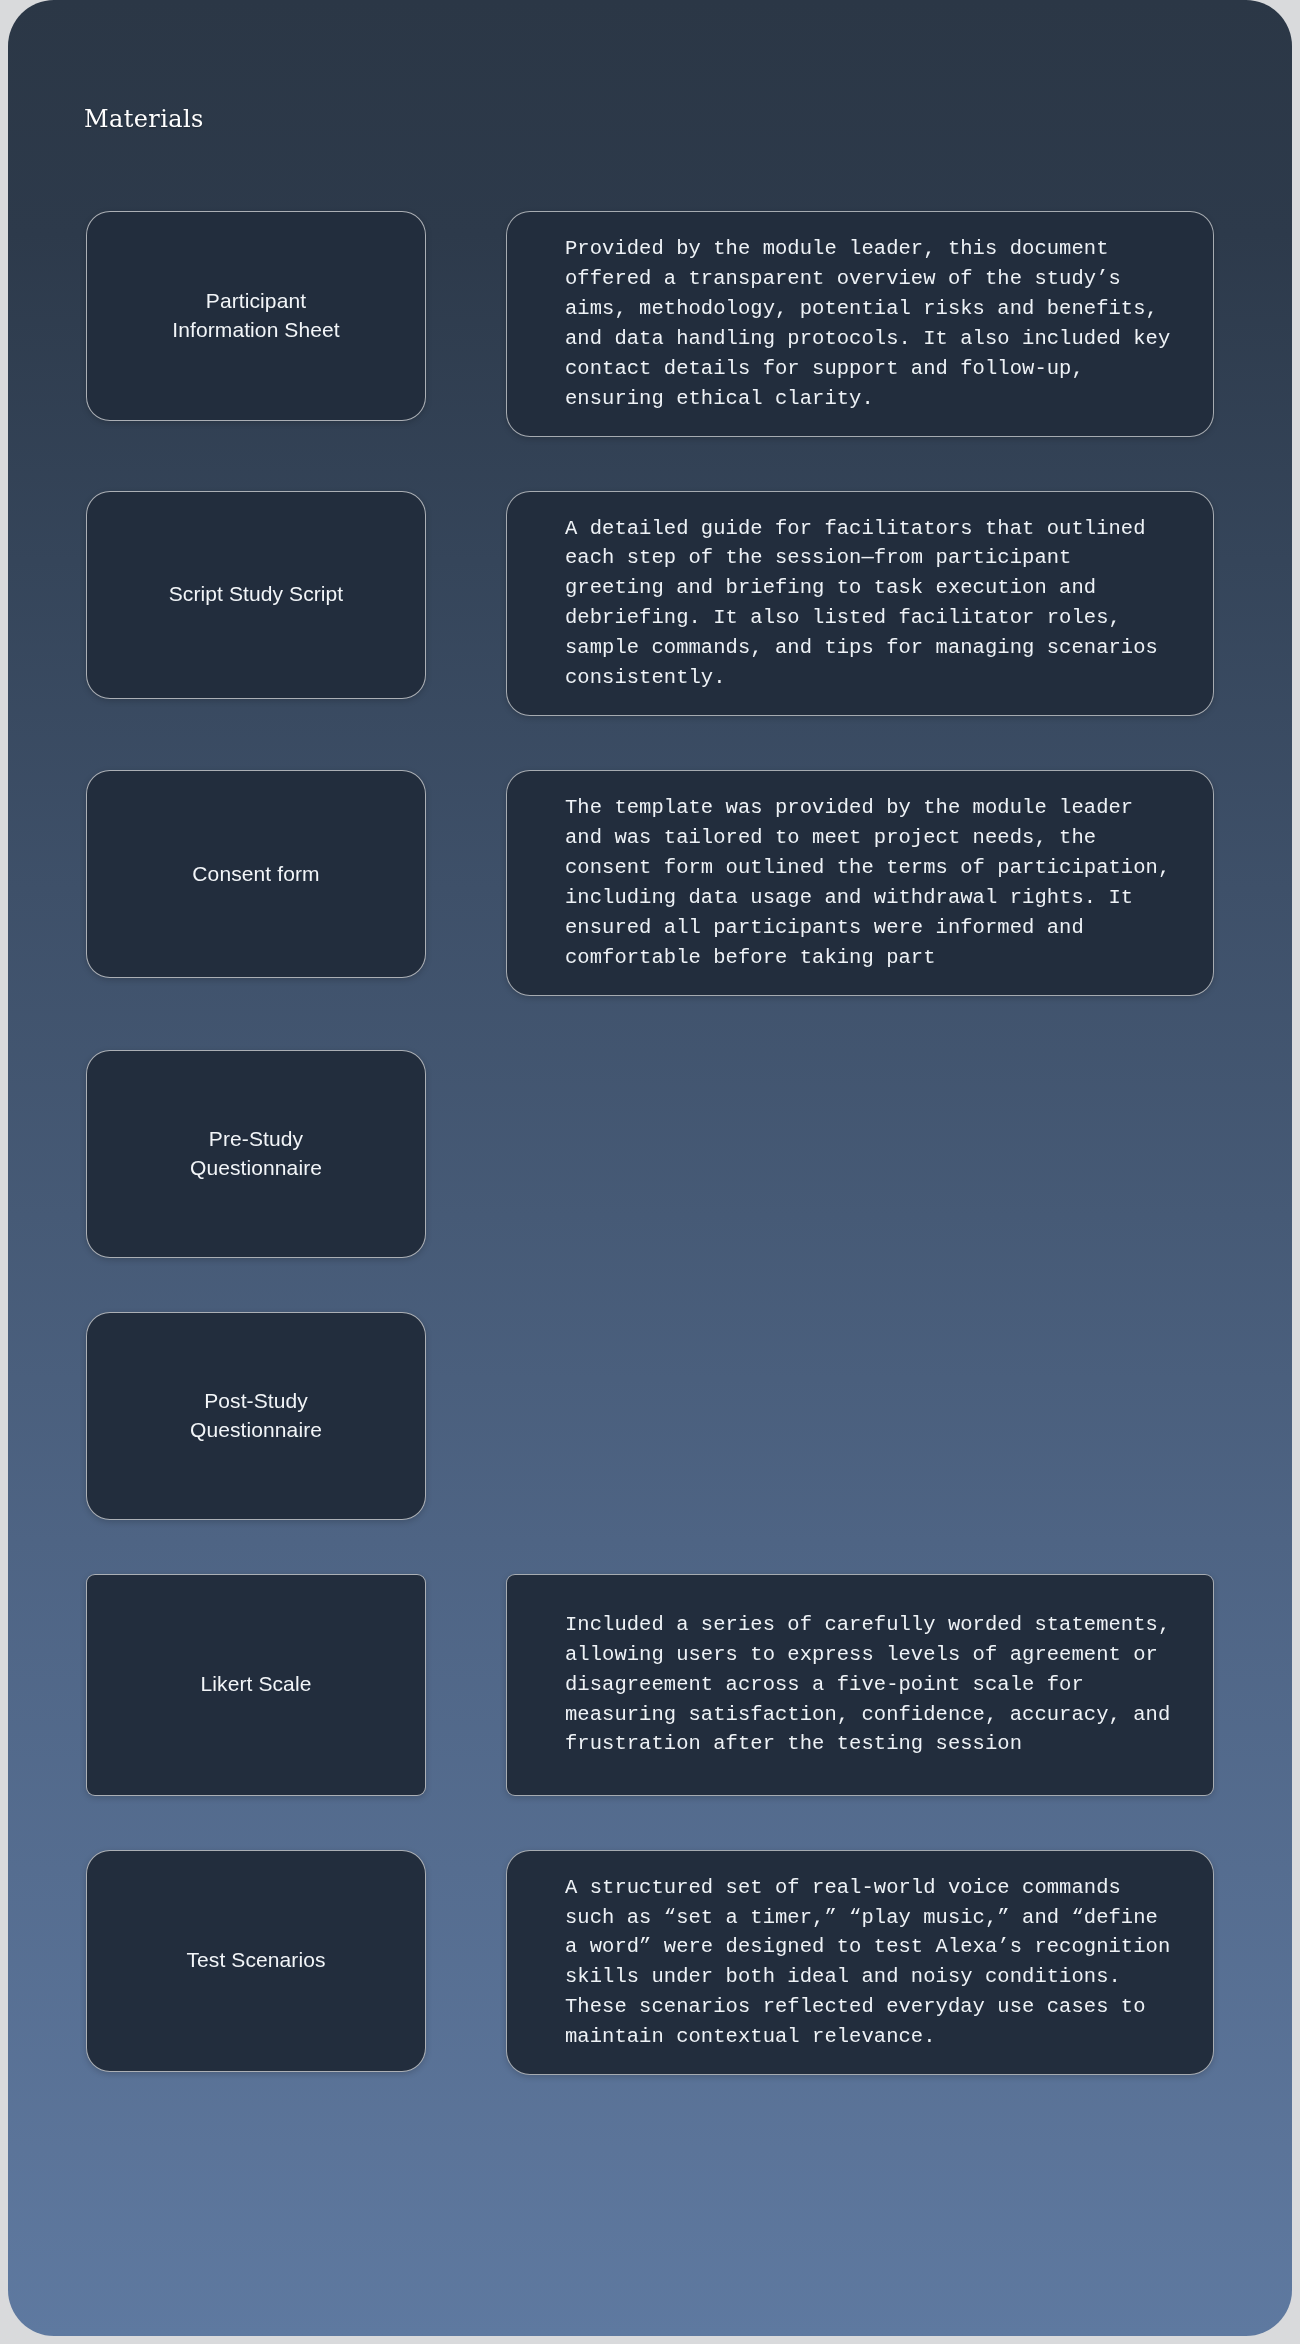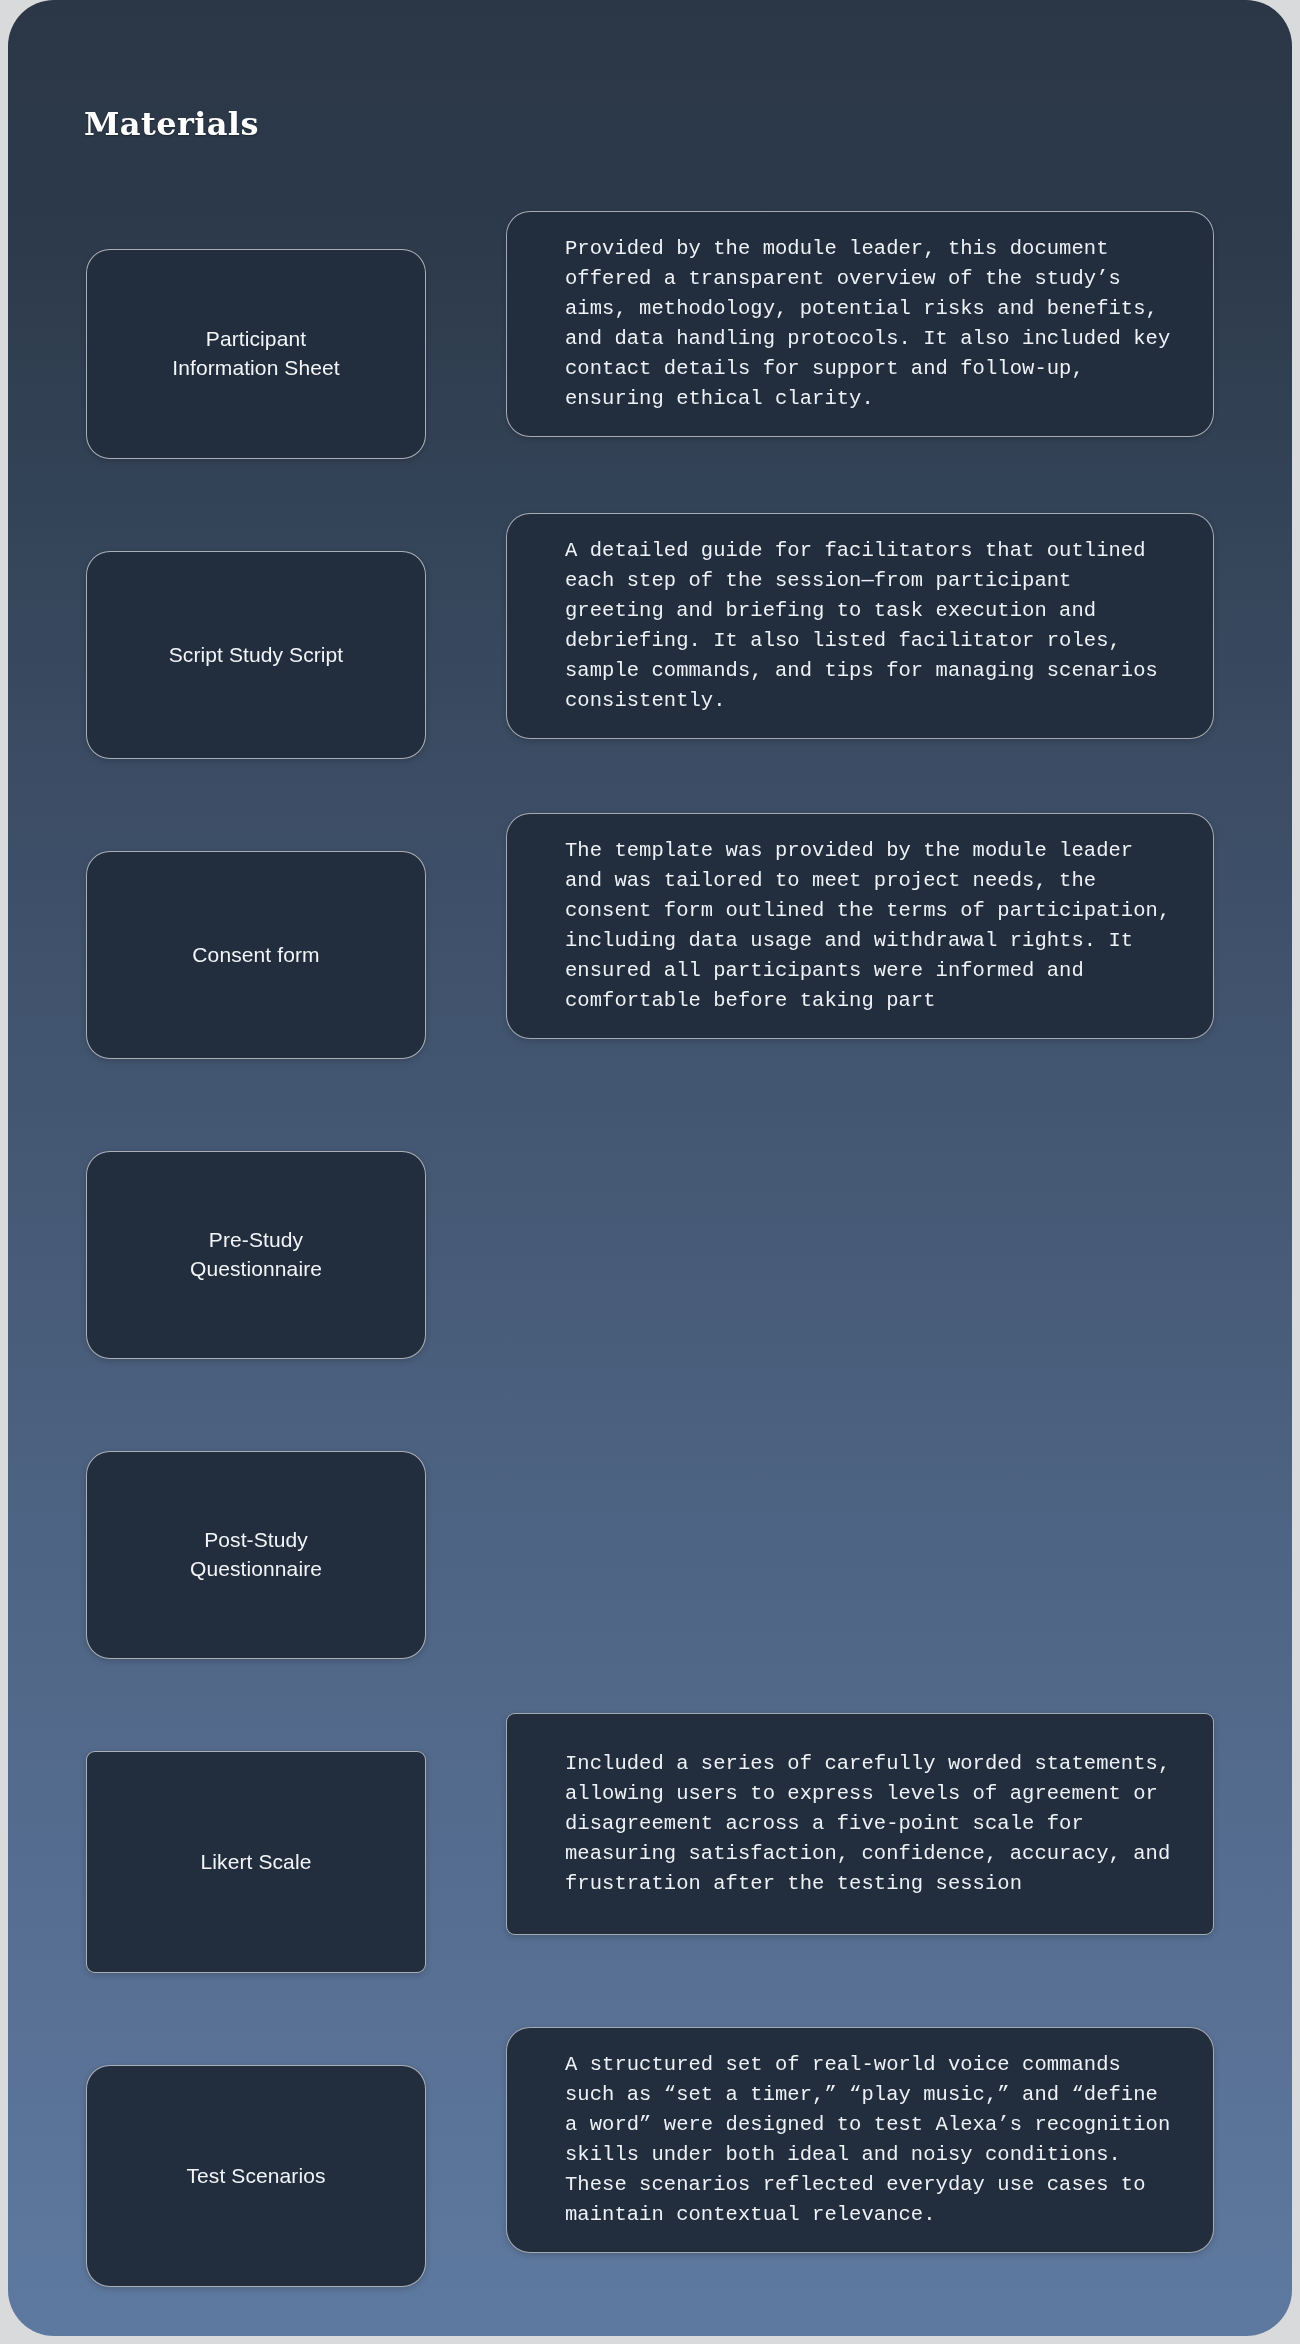--- a/index.html
+++ b/index.html
@@ -42,22 +42,22 @@
        radial-gradient(rgba(255,255,255,0.035) 0.6px, transparent 0.7px);
     background-size:4px 4px;
     opacity:.85;
   }
 
   #page-title {
     position:absolute;
     left:76px;
     top:105px;
     font-family:"DejaVu Serif", serif;
-    font-weight:700;
-    font-size:32px;
+    font-weight:400;
+    font-size:24px;
     letter-spacing:0.4px;
     color:#ffffff;
     text-shadow:0 1px 2px rgba(0,0,0,.35);
     z-index:3;
   }
 
   #rows {
     position:absolute;
     left:0; right:0;
     top:211px;
@@ -79,21 +79,20 @@
     min-height:208px;
     border:1px solid rgba(255,255,255,.62);
     border-radius:24px;
     background:#222d3d;
     display:flex;
     align-items:center;
     justify-content:center;
     text-align:center;
     padding:16px 22px;
     box-shadow:0 2px 6px rgba(0,0,0,.18);
-    margin-top:38px;
   }
 
   .label-card .label-text {
     color:#f2f5f8;
     font-size:21px;
     line-height:1.38;
     font-family:"Liberation Sans", sans-serif;
     letter-spacing:.1px;
   }
 

